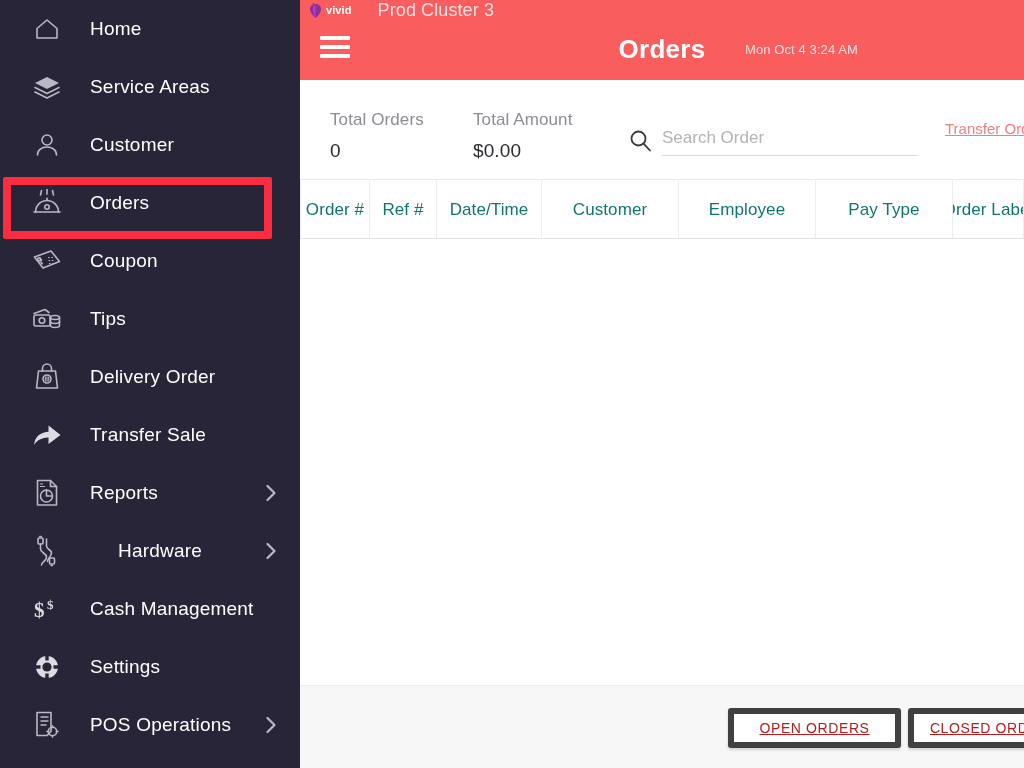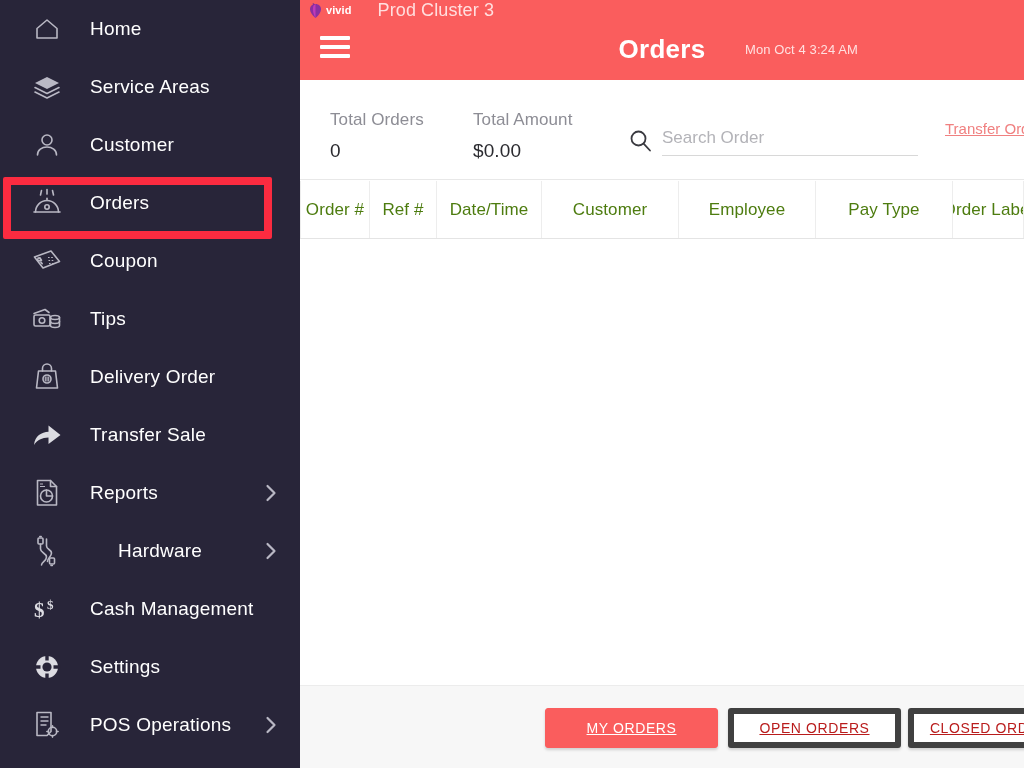--- a/index.html
+++ b/index.html
@@ -180,21 +180,21 @@
     position: absolute; top: 181px; left: 0;
     width: 724px; height: 58px;
     background: #ffffff;
     border-bottom: 1px solid #e4e4e4;
     display: flex;
   }
   .th {
     position: relative;
     display: flex; align-items: center; justify-content: center;
     font-size: 17px;
-    color: #4d7c0f;
+    color: #0f766e;
     border-right: 1px solid #ededed;
     white-space: nowrap;
     overflow: hidden;
     letter-spacing: 0.1px;
     flex: 0 0 auto;
   }
   .th:first-child { border-left: 1px solid #ededed; }
   #table-body {
     position: absolute;
     top: 239px; left: 0;
@@ -463,23 +463,20 @@
           <span>Pay Type</span>
         </div>
         <div class="th" style="flex: 0 0 71px;">
           <span>Order Label</span>
         </div>
       </div>
 
     <div id="table-body"></div>
 
     <div id="footer">
-      <div class="footer-btn primary" id="btn-my-orders">
-        <span>MY ORDERS</span>
-      </div>
       <div class="footer-btn secondary" id="btn-open-orders">
         <span>OPEN ORDERS</span>
       </div>
       <div class="footer-btn secondary" id="btn-closed-orders">
         <span>CLOSED ORDERS</span>
       </div>
     </div>
 
   </section>
 </div>

